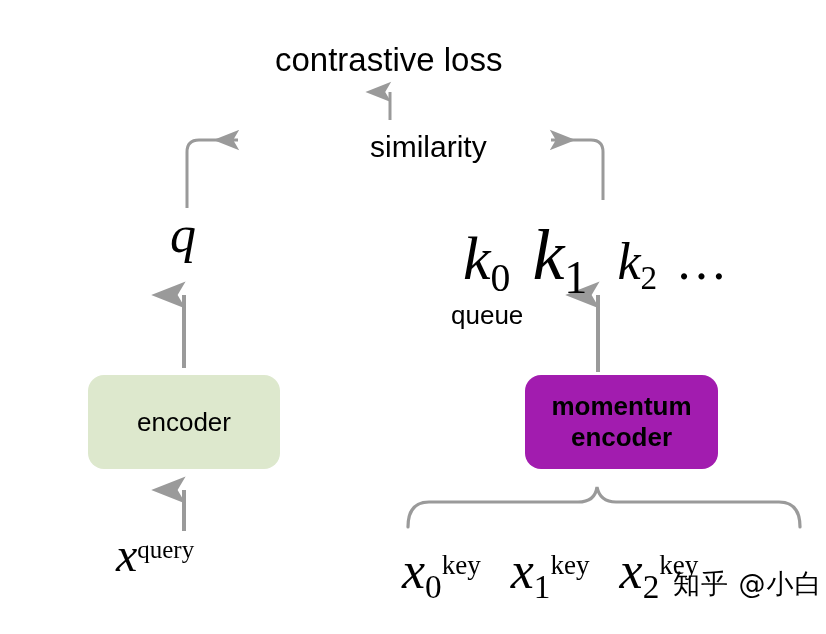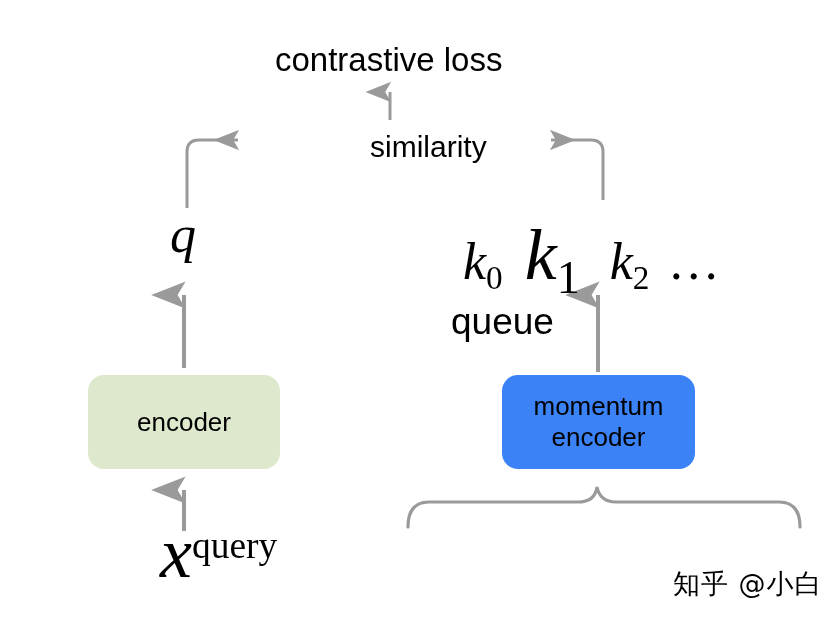--- a/index.html
+++ b/index.html
@@ -21,21 +21,21 @@
 
   
   .sans-label {
     font-family: "Liberation Sans", sans-serif;
     color: #000000;
     white-space: nowrap;
     line-height: 1.18;
   }
   .t-contrastive { font-size: 33px; }
   .t-similarity  { font-size: 30px; }
-  .t-queue       { font-size: 37px; }
+  .t-queue       { font-size: 26px; }
   .t-box         { font-size: 26px; text-align: center; }
 
   .math {
     font-family: "Liberation Serif", serif;
     font-style: italic;
     color: #000000;
     white-space: nowrap;
   }
   .math .sub {
     font-size: 0.64em;
@@ -122,35 +122,40 @@
     </g>
   </svg>
 
   <div class="abs sans-label t-contrastive" style="left:275px; top:41px;">contrastive loss</div>
 
   <div class="abs sans-label t-similarity" style="left:326px; top:129px;margin-left:44px;">similarity</div>
 
   <div class="abs math" style="left:170px; top:205px; font-size:52px;">q</div>
 
   <div class="abs" style="left:463px; top:205px; display:flex; align-items:baseline; gap:22px;">
-    <span class="math" style="font-size:52px;text-align:right;"><span>k</span><span class="sub">0</span></span>
+    <span class="math" style="font-size:62px;text-align:right;"><span>k</span><span class="sub">0</span></span>
     <span class="math" style="font-size:72px;margin-top:9px;"><span>k</span><span class="sub">1</span></span>
     <span class="math" style="font-size:52px;margin-left:8px;"><span>k</span><span class="sub">2</span></span>
     <span class="math dots" style="font-size:52px;">…</span>
   </div>
 
   <div class="abs sans-label t-queue" style="left:451px; top:300px;">queue</div>
 
   <div class="abs node-box sans-label t-box" style="left:88px; top:375px; width:192px; height:94px; background:#dde8cd;">
     <span>encoder</span>
   </div>
 
-  <div class="abs node-box sans-label t-box" style="left:502px; top:375px; width:193px; height:94px; background:#3b82f6; flex-direction:column;">
+  <div class="abs node-box sans-label t-box" style="left:525px; top:375px; width:193px; height:94px; background:#a21caf; flex-direction:column;font-weight:bold;">
     <span>momentum</span>
     <span>encoder</span>
   </div>
 
-  <div class="abs math" style="left:116px; top:512px; font-size:72px;margin-left:44px;"><span>x</span><span class="sup">query</span></div>
+  <div class="abs math" style="left:116px; top:527px; font-size:48px;"><span>x</span><span class="sup">query</span></div>
 
+  <div class="abs" style="left:402px; top:541px; display:flex; align-items:baseline; gap:30px;">
+    <span class="math" style="font-size:52px;"><span>x</span><span class="sub">0</span><span class="sup">key</span></span>
+    <span class="math" style="font-size:52px;"><span>x</span><span class="sub">1</span><span class="sup">key</span></span>
+    <span class="math" style="font-size:52px;"><span>x</span><span class="sub">2</span><span class="sup">key</span></span>
+  </div>
 
   <div class="abs watermark" style="left:673px; top:566px;">知乎 @小白</div>
 
 </div>
 
 </body></html>

